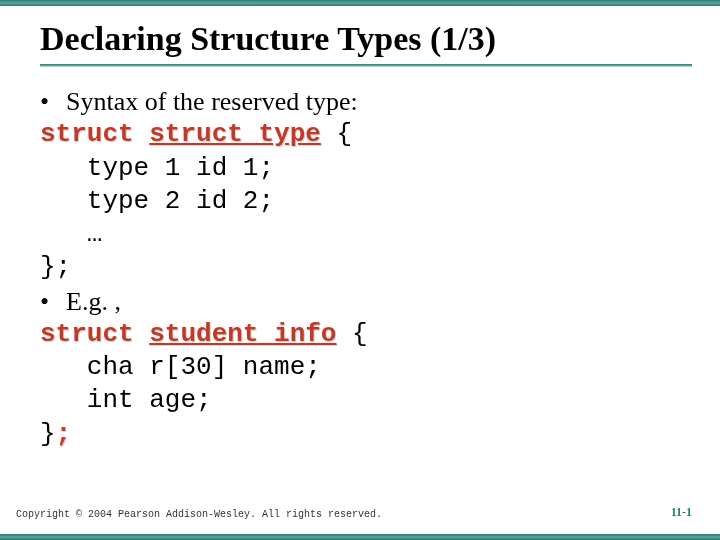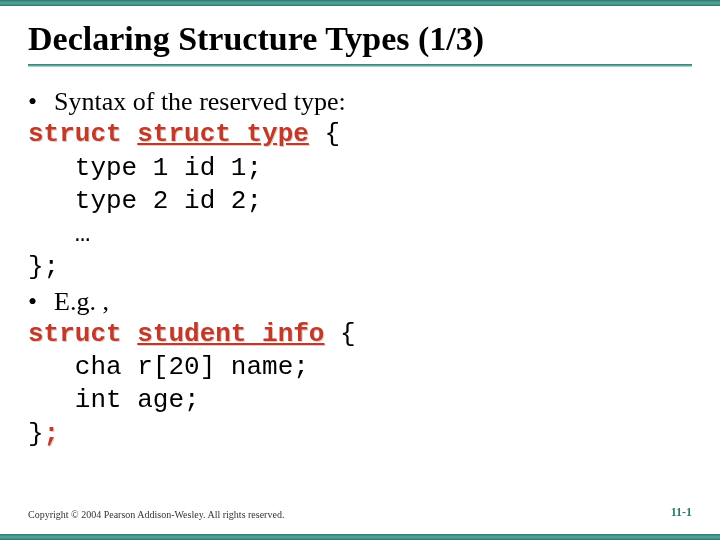--- a/index.html
+++ b/index.html
@@ -17,21 +17,21 @@
   }
   .border-bottom {
     position: absolute;
     bottom: 0; left: 0; right: 0;
     height: 6px;
     background: linear-gradient(to bottom, #2a7a6f 0%, #5aa69a 50%, #2a7a6f 100%);
   }
   .slide {
     position: absolute;
     top: 6px; bottom: 6px; left: 0; right: 0;
-    padding: 14px 28px 10px 28px;
+    padding: 14px 28px 10px 40px;
   }
   .title {
     font-size: 34px;
     font-weight: bold;
     color: #000;
     margin-bottom: 6px;
   }
   .title-rule {
     height: 3px;
     background: linear-gradient(to bottom, #2a7a6f 0%, #6ab0a4 60%, #cfe7e2 100%);
@@ -70,25 +70,25 @@
     text-decoration: underline;
     text-shadow: 1px 1px 0 #e8c9c4;
   }
   .semi-hl {
     font-weight: bold;
     color: #c03a2a;
     text-shadow: 1px 1px 0 #e8c9c4;
   }
   .copyright {
     position: absolute;
-    left: 28px;
+    left: 16px;
     bottom: 14px;
     font-size: 10px;
     color: #333;
-    font-family: Liberation Serif, serif;
+    font-family: Liberation Mono, monospace;
   }
   .pagenum {
     position: absolute;
     right: 28px;
     bottom: 14px;
     font-size: 12px;
     font-weight: bold;
     color: #2a7a6f;
     font-family: "Times New Roman", serif;
   }
@@ -116,21 +116,21 @@
 <span>   type 2 id 2;</span>
 <span>   …</span>
 <span>};</span></div>
 
     <div class="bullet-row">
       <div class="bullet">•</div>
       <div class="bullet-text">E.g. ,</div>
     </div>
 
     <div class="code-block"><span class="kw">struct</span> <span class="tname">student_info</span><span> {</span>
-<span>   cha r[20] name;</span>
+<span>   cha r[30] name;</span>
 <span>   int age;</span>
 <span>}</span><span class="semi-hl">;</span></div>
 
   </div>
 
   <div class="copyright">Copyright © 2004 Pearson Addison-Wesley. All rights reserved.</div>
   <div class="pagenum">11-1</div>
 
 </div>
 

